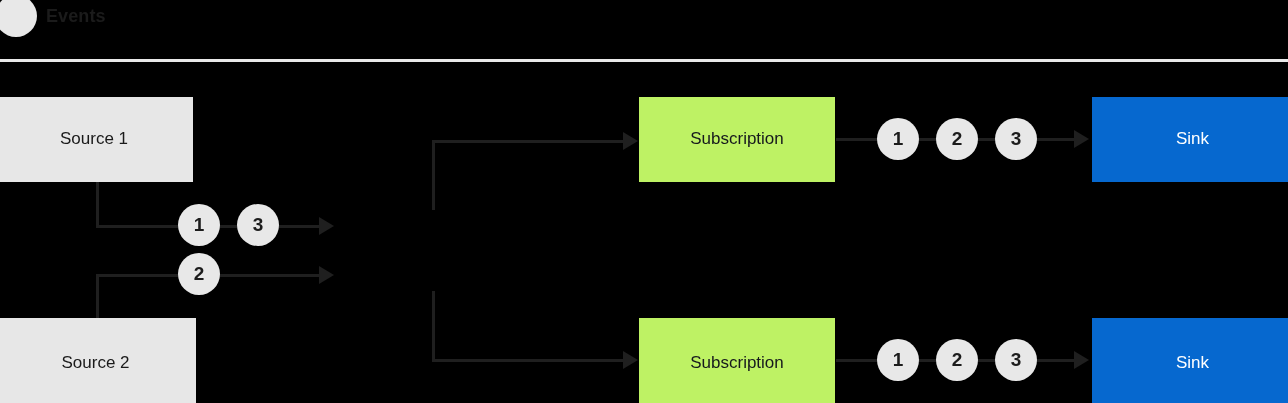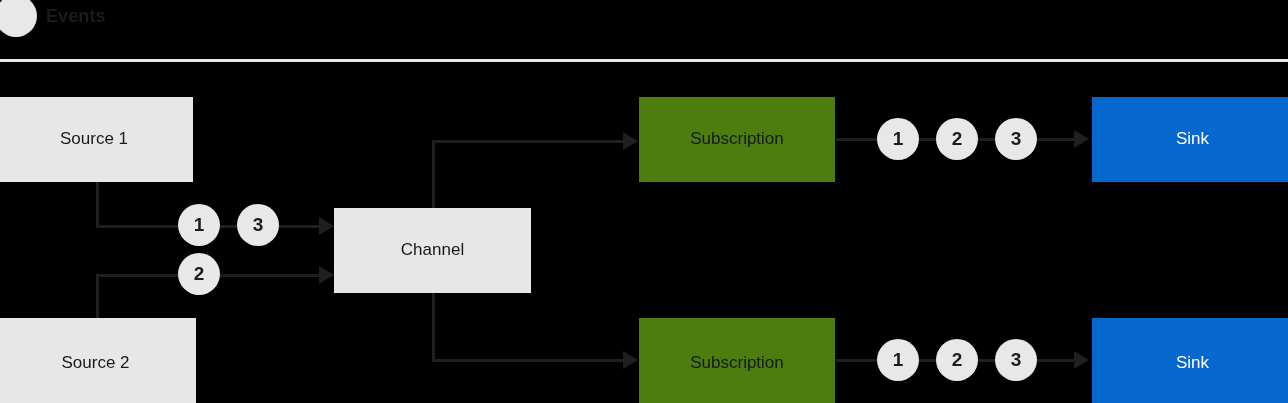--- a/index.html
+++ b/index.html
@@ -61,21 +61,21 @@
     display: flex;
     align-items: center;
     justify-content: center;
     font-size: 17px;
     font-weight: 400;
     line-height: 1.2;
     text-align: center;
     box-sizing: border-box;
   }
   .node-gray  { background: #e7e7e7; color: #1a1a1a; }
-  .node-blue  { background: #4d7c0f; color: #16191d; }
+  .node-blue  { background: #bef264; color: #16191d; }
   .node-sink  { background: #0668cf; color: #ffffff; }
 
   .src1     { left: -5px;   top: 97px;  width: 198px; height: 85px; }
   .src2     { left: -5px;   top: 318px; width: 201px; height: 90px; }
   .channel  { left: 334px;  top: 208px; width: 197px; height: 85px; }
   .sub-top  { left: 639px;  top: 97px;  width: 196px; height: 85px; }
   .sub-bot  { left: 639px;  top: 318px; width: 196px; height: 90px; }
   .sink-top { left: 1092px; top: 97px;  width: 201px; height: 85px; }
   .sink-bot { left: 1092px; top: 318px; width: 201px; height: 90px; }
 
@@ -141,21 +141,20 @@
   <div class="arrowhead" style="left:623px; top:351px;"></div>
 
   <div class="hline" style="left:836px; top:138px; width:240px;"></div>
   <div class="arrowhead" style="left:1074px; top:130px;"></div>
 
   <div class="hline" style="left:836px; top:359px; width:240px;"></div>
   <div class="arrowhead" style="left:1074px; top:351px;"></div>
 
   <div class="node node-gray src1">Source 1</div>
   <div class="node node-gray src2">Source 2</div>
-  <div class="node node-gray channel">Channel</div>
   <div class="node node-blue sub-top">Subscription</div>
   <div class="node node-blue sub-bot">Subscription</div>
   <div class="node node-sink sink-top">Sink</div>
   <div class="node node-sink sink-bot">Sink</div>
 
   <div class="ev" style="left:178px; top:204px;">1</div>
   <div class="ev" style="left:237px; top:204px;">3</div>
 
   <div class="ev" style="left:178px; top:253px;">2</div>
 

